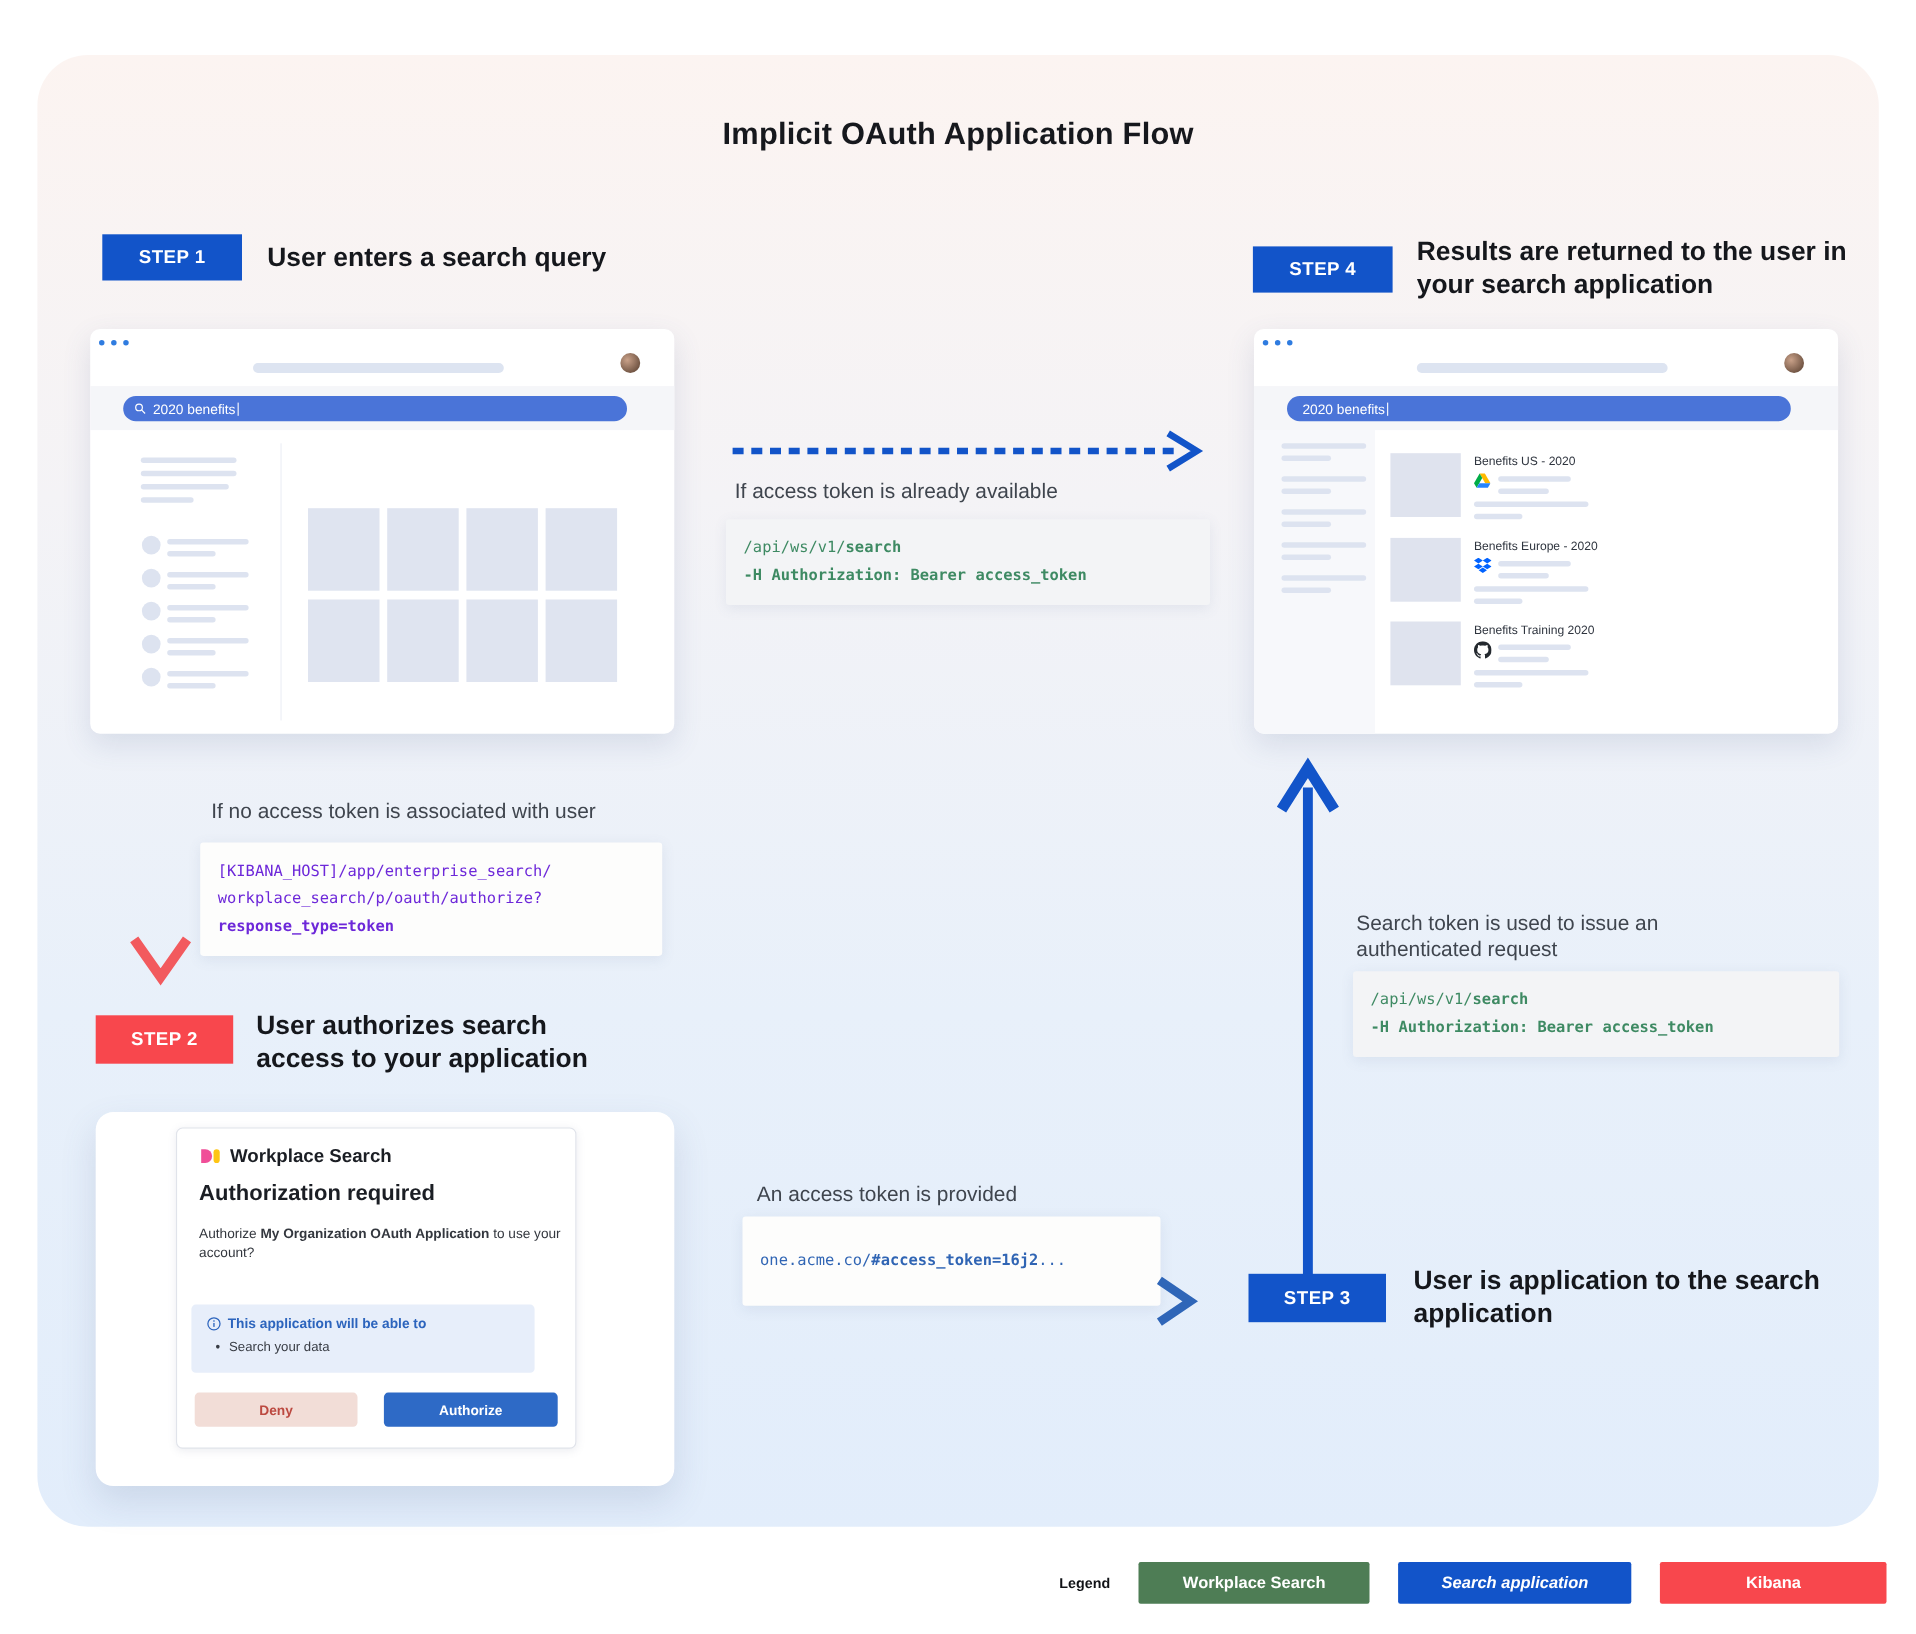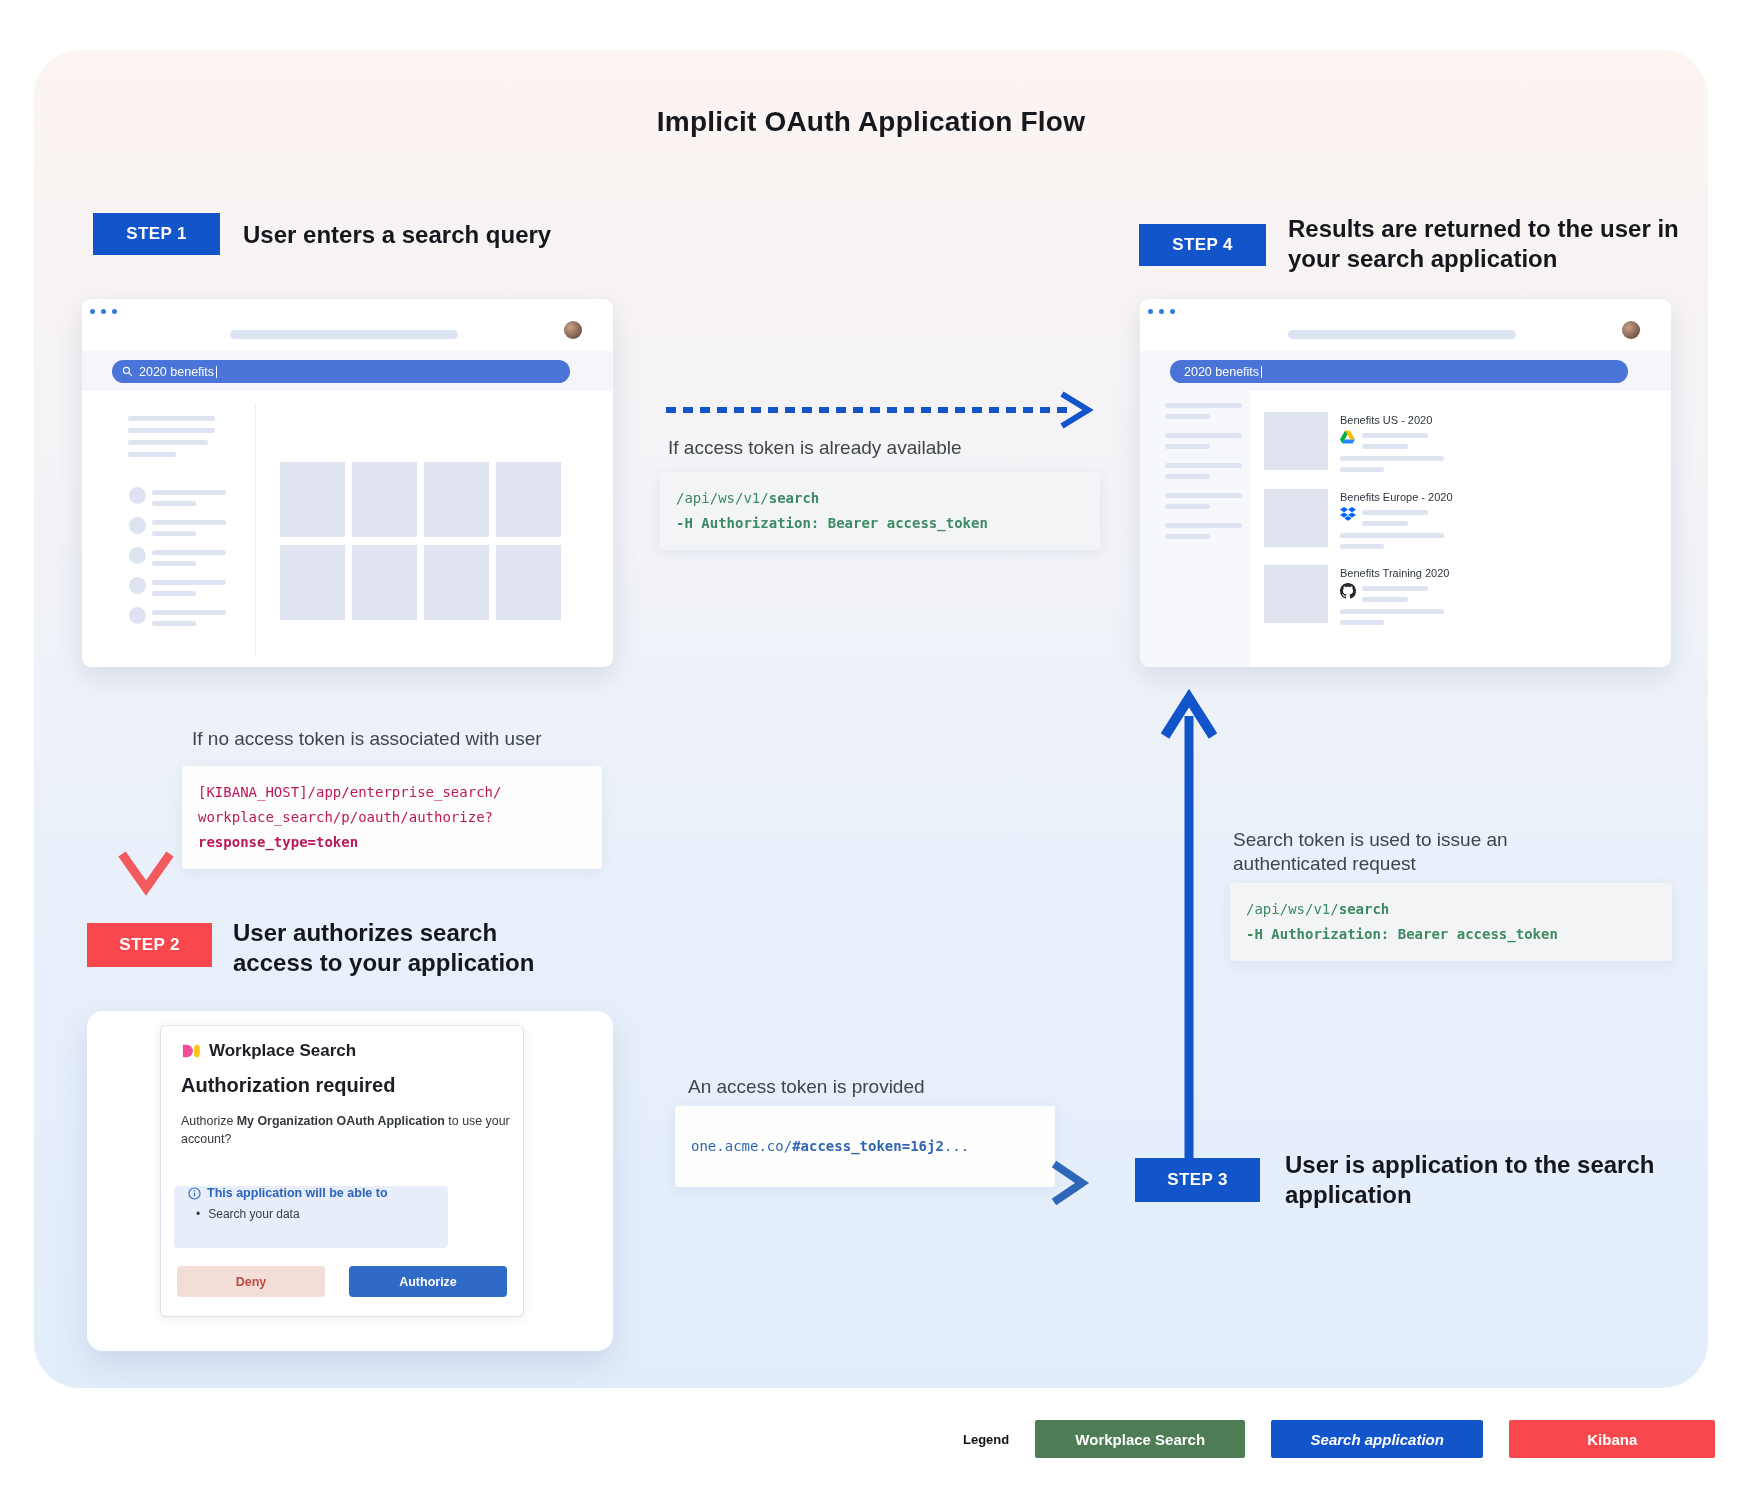--- a/index.html
+++ b/index.html
@@ -14,21 +14,21 @@
          color:#fff;font-weight:bold;font-size:17px;letter-spacing:.4px;}
   .bg-blue{background:#1254c9;} .bg-red{background:#f8474d;}
   .step-label{position:absolute;font-size:24px;font-weight:bold;color:#15171c;line-height:30px;}
 
   .note{position:absolute;font-size:19px;color:#3f454e;}
 
   .codeblock{position:absolute;border-radius:3px;padding:14px 16px;box-sizing:border-box;
          font-family:"DejaVu Sans Mono",monospace;font-size:14px;line-height:25px;
          box-shadow:0 3px 12px rgba(90,110,150,.10);}
   .cb-gray{background:#f3f4f6;} .cb-white{background:#fdfdfc;}
-  .txt-green{color:#3e8a63;} .txt-red{color:#be185d;} .txt-blue{color:#3065b4;}
+  .txt-green{color:#3e8a63;} .txt-red{color:#6d28d9;} .txt-blue{color:#3065b4;}
 
   .browser{position:absolute;width:531px;height:368px;background:#fff;border-radius:9px;
          box-shadow:0 10px 26px rgba(70,90,140,.14);}
   .b-dot{position:absolute;width:5px;height:5px;border-radius:50%;background:#2f7ce0;top:10px;}
   .b-pill{position:absolute;left:148px;top:31px;width:228px;height:9px;border-radius:5px;background:#dde4f1;}
   .b-avatar{position:absolute;left:482px;top:22px;width:18px;height:18px;border-radius:50%;
          background:radial-gradient(circle at 35% 35%,#c9a189,#6f5342 75%);}
   .b-band{position:absolute;left:0;top:52px;width:100%;height:40px;background:#f5f6f9;}
   .searchbar{position:absolute;left:30px;top:61px;width:458px;height:23px;background:#4a74d8;
          border-radius:12px;display:flex;align-items:center;padding-left:10px;box-sizing:border-box;
@@ -42,21 +42,21 @@
   .r-title{position:absolute;font-size:11px;color:#2f353f;}
 
   .auth-outer{position:absolute;left:87px;top:1011px;width:526px;height:340px;background:#fff;
          border-radius:16px;box-shadow:0 14px 32px rgba(80,100,140,.16);}
   .auth-inner{position:absolute;left:73px;top:14px;width:364px;height:292px;background:#fff;
          border:1px solid #e0e3ea;border-radius:6px;box-shadow:0 2px 8px rgba(100,110,140,.12);box-sizing:border-box;}
   .ws-row{position:absolute;left:20px;top:15px;display:flex;align-items:center;gap:8px;}
   .ws-name{font-size:17px;font-weight:bold;color:#1b1e24;}
   .auth-h{position:absolute;left:20px;top:48px;font-size:20px;font-weight:bold;color:#1b1e24;}
   .auth-body{position:absolute;left:20px;top:86px;width:330px;font-size:12.4px;line-height:18px;color:#33373e;}
-  .scope-box{position:absolute;left:13px;top:160px;width:274px;height:62px;background:#e7eefa;border-radius:4px;box-sizing:border-box;padding:0 14px;}
+  .scope-box{position:absolute;left:13px;top:160px;width:312px;height:62px;background:#e7eefa;border-radius:4px;box-sizing:border-box;padding:10px 14px;}
   .scope-title{display:flex;align-items:center;gap:6px;font-size:12.5px;font-weight:bold;color:#2c64bd;}
   .scope-item{margin-top:7px;font-size:12px;color:#383c44;padding-left:8px;}
   .scope-item::before{content:"•";margin-right:8px;}
   .btn{position:absolute;top:240px;height:31px;border-radius:4px;display:flex;align-items:center;justify-content:center;
        font-size:12.5px;font-weight:bold;}
   .btn-deny{left:16px;width:148px;background:#f2ddd7;color:#bc4940;}
   .btn-auth{left:188px;width:158px;background:#2e6ac6;color:#fff;}
 
   .arrow{position:absolute;}
 

